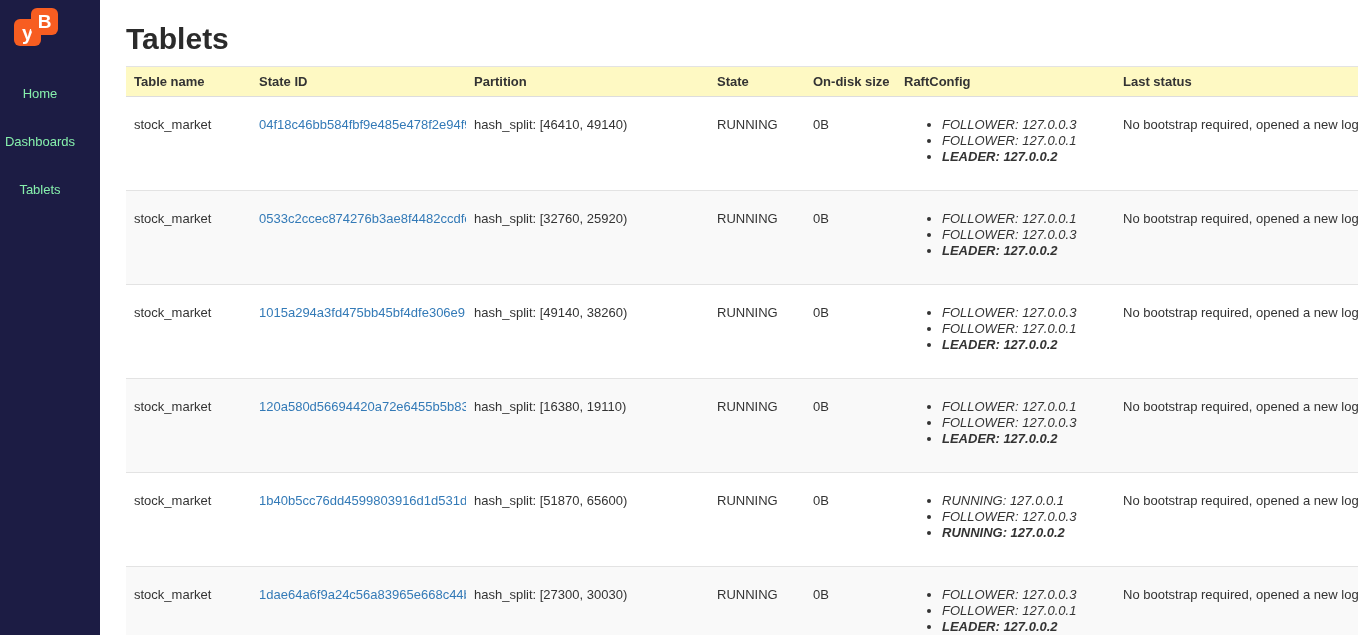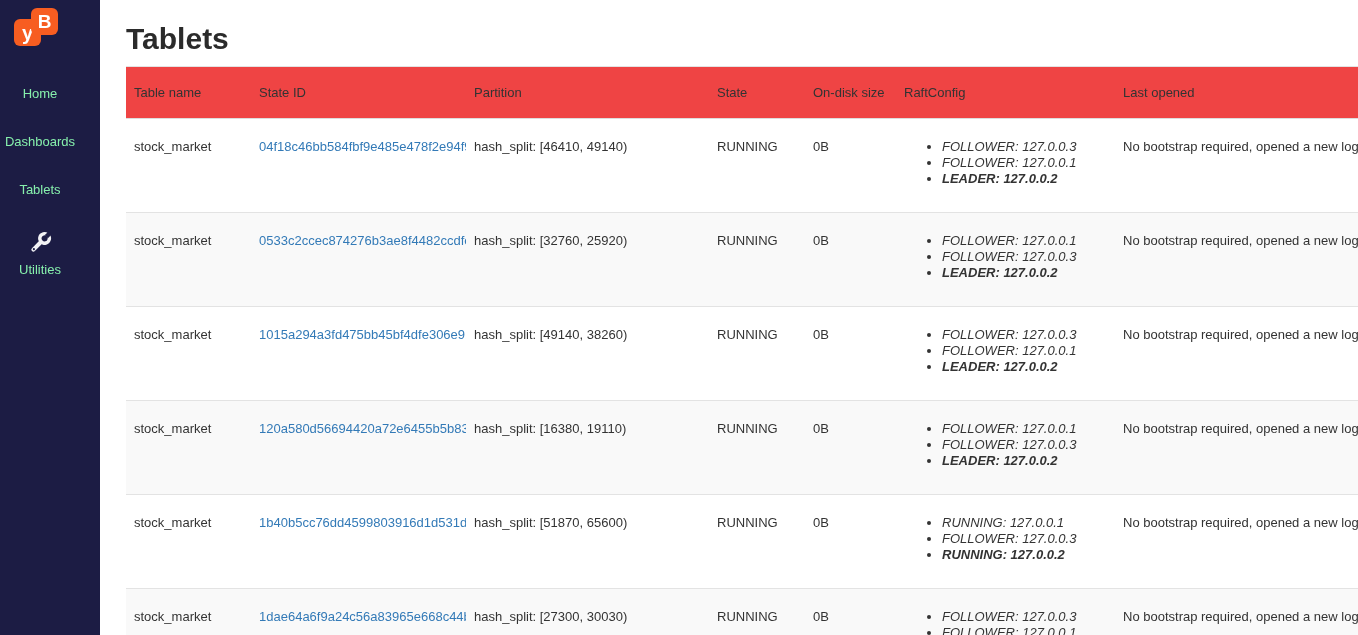--- a/index.html
+++ b/index.html
@@ -39,22 +39,22 @@
   .wrench { display: block; width: 26px; height: 26px; margin: 0 auto 6px; }
 
   
   .main { flex: 1; padding: 22px 0 0 26px; }
   .page-title {
     font-size: 30px; line-height: 34px; font-weight: bold;
     color: #2b2b2b; margin-bottom: 10px;
   }
   table.tablets-table { width: 100%; border-collapse: collapse; table-layout: fixed; }
   .tablets-table thead th {
-    text-align: left; font-weight: normal; font-size: 13px; color: #333;
-    padding: 18px 8px; background: #ef4444;
+    text-align: left; font-weight: bold; font-size: 13px; color: #333;
+    padding: 7px 8px; background: #fef9c3;
     border-top: 1px solid #e3e3e3; border-bottom: 1px solid #ddd;
     white-space: nowrap; overflow: hidden;
   }
   .tablets-table tbody tr { height: 94px; }
   .tablets-table tbody tr:nth-child(even) { background: #f9f9f9; }
   .tablets-table tbody td {
     vertical-align: top; padding: 20px 8px 8px;
     border-top: 1px solid #e3e3e3;
     font-size: 13px; line-height: 16px;
     overflow: hidden; white-space: nowrap;
@@ -82,33 +82,20 @@
     </div>
     <nav class="nav">
       <div class="nav-item">
         <span>Home</span>
       </div>
       <div class="nav-item">
         <span>Dashboards</span>
       </div>
       <div class="nav-item">
         <span>Tablets</span>
-      </div>
-      <div class="nav-item">
-        <span class="wrench">
-          <svg viewBox="0 0 24 24" width="26" height="26" aria-hidden="true">
-            <g transform="rotate(45 12 12)">
-              <path fill="#f2f2f5" fill-rule="evenodd" d="M12 0 A6 6 0 1 0 12.01 0 Z M12 3.2 A2.8 2.8 0 1 0 12.01 3.2 Z"></path>
-              <rect x="10" y="-1.5" width="4" height="5.2" fill="#1c1c44"></rect>
-              <rect x="10.1" y="9.5" width="3.8" height="13" rx="1.9" fill="#f2f2f5"></rect>
-              <circle cx="12" cy="20" r="1" fill="#1c1c44"></circle>
-            </g>
-          </svg>
-        </span>
-        <span>Utilities</span>
       </div>
     </nav>
   </aside>
 
   <main class="main">
     <h1 class="page-title">Tablets</h1>
     <table class="tablets-table">
       <colgroup>
         <col style="width:125px">
           <col style="width:215px">
@@ -119,21 +106,21 @@
           <col>
       </colgroup>
       <thead>
         <tr>
           <th>Table name</th>
           <th>State ID</th>
           <th>Partition</th>
           <th>State</th>
           <th>On-disk size</th>
           <th>RaftConfig</th>
-          <th>Last opened</th>
+          <th>Last status</th>
         </tr>
       </thead>
       <tbody>
           <tr>
             <td class="c1">stock_market</td>
             <td class="c2"><a href="#">04f18c46bb584fbf9e485e478f2e94f9</a></td>
             <td class="c3">hash_split: [46410, 49140)</td>
             <td class="c4">RUNNING</td>
             <td class="c5">0B</td>
             <td class="c6">

